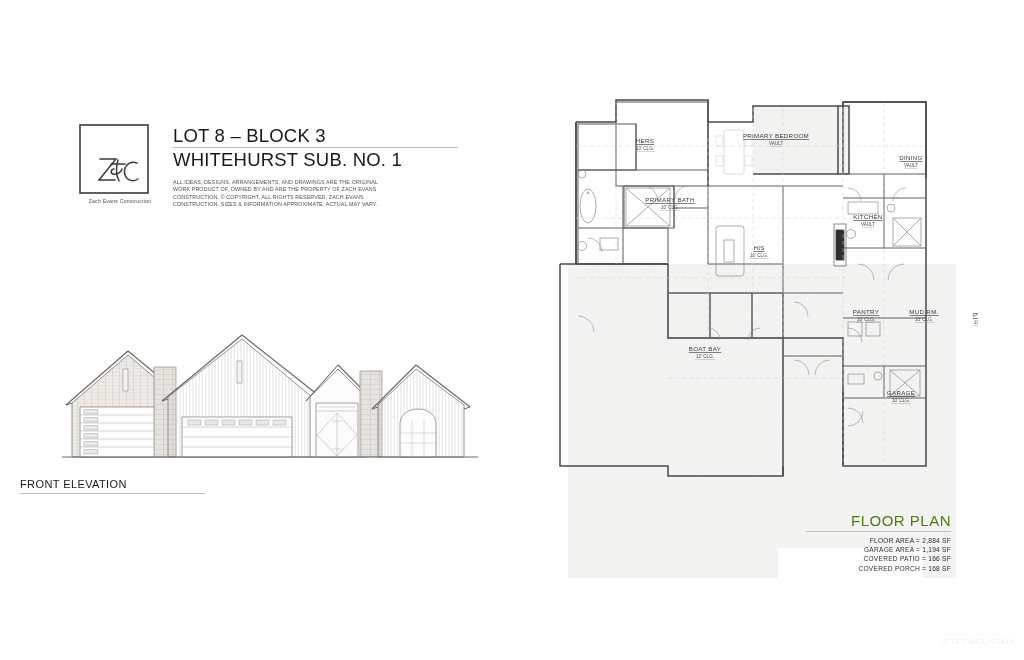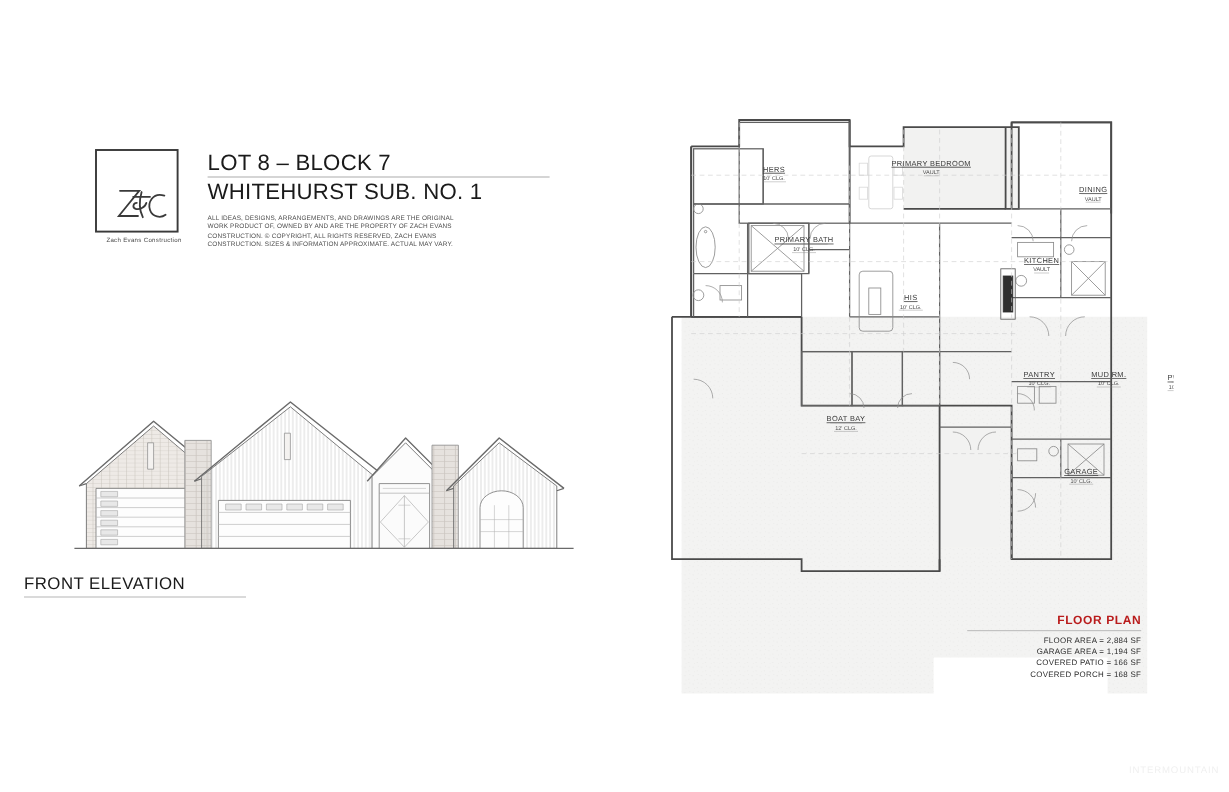--- a/index.html
+++ b/index.html
@@ -17,28 +17,28 @@
     font-size:5.1px;letter-spacing:.25px;color:#4a4a4a;white-space:nowrap;}
   #title-text{position:absolute;left:95px;top:2px;width:285px;}
   .title-line{font-size:18.5px;line-height:21px;letter-spacing:.2px;color:#1a1a1a;font-weight:400;}
   #title-rule{height:1px;background:#b9b9b9;margin:1px 0 1px 0;width:100%;}
   #disclaimer{margin-top:9px;font-size:5.35px;line-height:7.4px;color:#4f4f4f;letter-spacing:.12px;}
 
   
   #front-elevation-block{position:absolute;left:60px;top:325px;width:420px;height:175px;}
   #front-elevation-drawing{position:absolute;left:0;top:0;width:420px;height:140px;}
   #front-elevation-caption{position:absolute;left:20px;top:478px;width:230px;}
-  #front-elevation-caption .cap{font-size:14px;letter-spacing:.4px;color:#1a1a1a;}
+  #front-elevation-caption .cap{font-size:11px;letter-spacing:.4px;color:#1a1a1a;}
   #front-elevation-caption .cap-rule{height:1px;background:#c2c2c2;margin-top:3px;width:185px;}
 
   
   #floor-plan-block{position:absolute;left:548px;top:78px;width:430px;height:520px;}
   #floor-plan-drawing{position:absolute;left:0;top:0;width:430px;height:520px;}
   #floor-plan-legend{position:absolute;left:806px;top:512px;width:145px;text-align:right;}
-  #floor-plan-legend .legend-title{font-size:10px;letter-spacing:.5px;color:#b91c1c;font-weight:bold;}
+  #floor-plan-legend .legend-title{font-size:15px;letter-spacing:.5px;color:#4d7c0f;}
   #floor-plan-legend .legend-rule{height:1px;background:#c2c2c2;margin:2px 0 4px auto;width:145px;}
   #floor-plan-legend .legend-row{font-size:6.6px;line-height:9.2px;letter-spacing:.25px;color:#2b2b2b;}
 
   
   #watermark{position:absolute;right:8px;bottom:14px;font-size:8px;letter-spacing:.7px;
     color:#f0f0f0;}
 </style>
 </head>
 <body>
 
@@ -57,21 +57,21 @@
           <path d="M33 41 L47 41"></path>
           <path d="M40 37 C38 44 38 52 41 58"></path>
 
           <path d="M59 40 C49 37 45 46 47 52 C49 58 56 59 60 56"></path>
         </g>
       </svg>
     </div>
     <div id="logo-caption">Zach Evans Construction</div>
 
     <div id="title-text">
-      <div class="title-line">LOT 8 – BLOCK 7</div>
+      <div class="title-line">LOT 8 – BLOCK 3</div>
       <div id="title-rule"></div>
       <div class="title-line">WHITEHURST SUB. NO. 1</div>
       <div id="disclaimer">
         <div>ALL IDEAS, DESIGNS, ARRANGEMENTS, AND DRAWINGS ARE THE ORIGINAL</div>
         <div>WORK PRODUCT OF, OWNED BY AND ARE THE PROPERTY OF ZACH EVANS</div>
         <div>CONSTRUCTION. © COPYRIGHT, ALL RIGHTS RESERVED, ZACH EVANS</div>
         <div>CONSTRUCTION. SIZES &amp; INFORMATION APPROXIMATE. ACTUAL MAY VARY.</div>
       </div>
     </div>
   </div>

